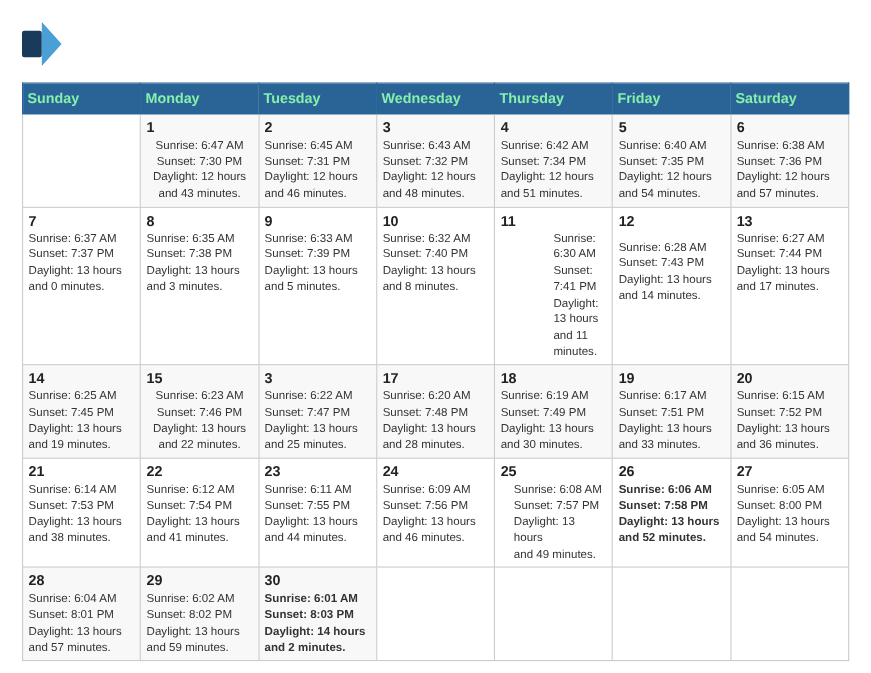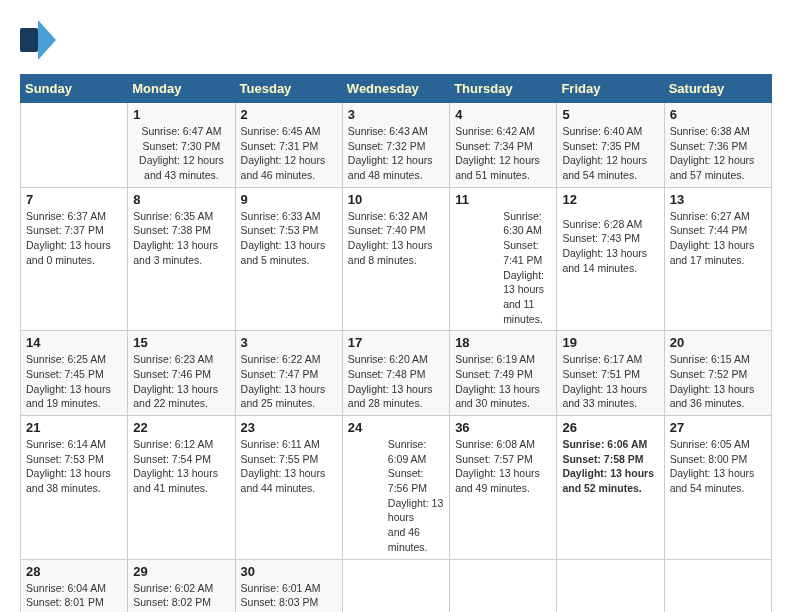--- a/index.html
+++ b/index.html
@@ -32,21 +32,21 @@
       font-size: 15px;
       color: #1a3a5c;
     }
     table {
       width: 100%;
       border-collapse: collapse;
       font-size: 11px;
     }
     thead tr th {
       background: #2a6496;
-      color: #fef9c3;
+      color: #86efac;
       padding: 6px 4px;
       text-align: left;
       font-size: 13px;
       font-weight: bold;
       border: 1px solid #2a6496;
     }
     tbody tr td {
       border: 1px solid #ccc;
       padding: 4px 5px;
       vertical-align: top;
@@ -163,21 +163,21 @@
         <td>
           <div class="day-number">8</div>
           <div class="day-info" style="white-space: pre-line;">Sunrise: 6:35 AM
 Sunset: 7:38 PM
 Daylight: 13 hours
 and 3 minutes.</div>
         </td>
         <td>
           <div class="day-number">9</div>
           <div class="day-info" style="white-space: pre-line;">Sunrise: 6:33 AM
-Sunset: 7:53 PM
+Sunset: 7:39 PM
 Daylight: 13 hours
 and 5 minutes.</div>
         </td>
         <td>
           <div class="day-number">10</div>
           <div class="day-info" style="white-space: pre-line;">Sunrise: 6:32 AM
 Sunset: 7:40 PM
 Daylight: 13 hours
 and 8 minutes.</div>
         </td>
@@ -206,21 +206,21 @@
       <tr>
         <td>
           <div class="day-number">14</div>
           <div class="day-info" style="white-space: pre-line;">Sunrise: 6:25 AM
 Sunset: 7:45 PM
 Daylight: 13 hours
 and 19 minutes.</div>
         </td>
         <td>
           <div class="day-number">15</div>
-          <div class="day-info" style="white-space: pre-line;">Sunrise: 6:23 AM
+          <div class="day-info" style="white-space: pre-line; text-align: center;">Sunrise: 6:23 AM
 Sunset: 7:46 PM
 Daylight: 13 hours
 and 22 minutes.</div>
         </td>
         <td>
           <div class="day-number">3</div>
           <div class="day-info" style="white-space: pre-line;">Sunrise: 6:22 AM
 Sunset: 7:47 PM
 Daylight: 13 hours
 and 25 minutes.</div>
@@ -271,28 +271,28 @@
         </td>
         <td>
           <div class="day-number">23</div>
           <div class="day-info" style="white-space: pre-line;">Sunrise: 6:11 AM
 Sunset: 7:55 PM
 Daylight: 13 hours
 and 44 minutes.</div>
         </td>
         <td>
           <div class="day-number">24</div>
-          <div class="day-info" style="white-space: pre-line; margin-left: 40px;">Sunrise: 6:09 AM
+          <div class="day-info" style="white-space: pre-line;">Sunrise: 6:09 AM
 Sunset: 7:56 PM
 Daylight: 13 hours
 and 46 minutes.</div>
         </td>
         <td>
-          <div class="day-number">36</div>
-          <div class="day-info" style="white-space: pre-line;">Sunrise: 6:08 AM
+          <div class="day-number">25</div>
+          <div class="day-info" style="white-space: pre-line; margin-left: 12px;">Sunrise: 6:08 AM
 Sunset: 7:57 PM
 Daylight: 13 hours
 and 49 minutes.</div>
         </td>
         <td>
           <div class="day-number">26</div>
           <div class="day-info" style="white-space: pre-line; font-weight: bold;">Sunrise: 6:06 AM
 Sunset: 7:58 PM
 Daylight: 13 hours
 and 52 minutes.</div>
@@ -315,21 +315,21 @@
         </td>
         <td>
           <div class="day-number">29</div>
           <div class="day-info" style="white-space: pre-line;">Sunrise: 6:02 AM
 Sunset: 8:02 PM
 Daylight: 13 hours
 and 59 minutes.</div>
         </td>
         <td>
           <div class="day-number">30</div>
-          <div class="day-info" style="white-space: pre-line;">Sunrise: 6:01 AM
+          <div class="day-info" style="white-space: pre-line; font-weight: bold;">Sunrise: 6:01 AM
 Sunset: 8:03 PM
 Daylight: 14 hours
 and 2 minutes.</div>
         </td>
         <td class="empty-cell"></td>
         <td class="empty-cell"></td>
         <td class="empty-cell"></td>
         <td class="empty-cell"></td>
       </tr>
     </tbody>

